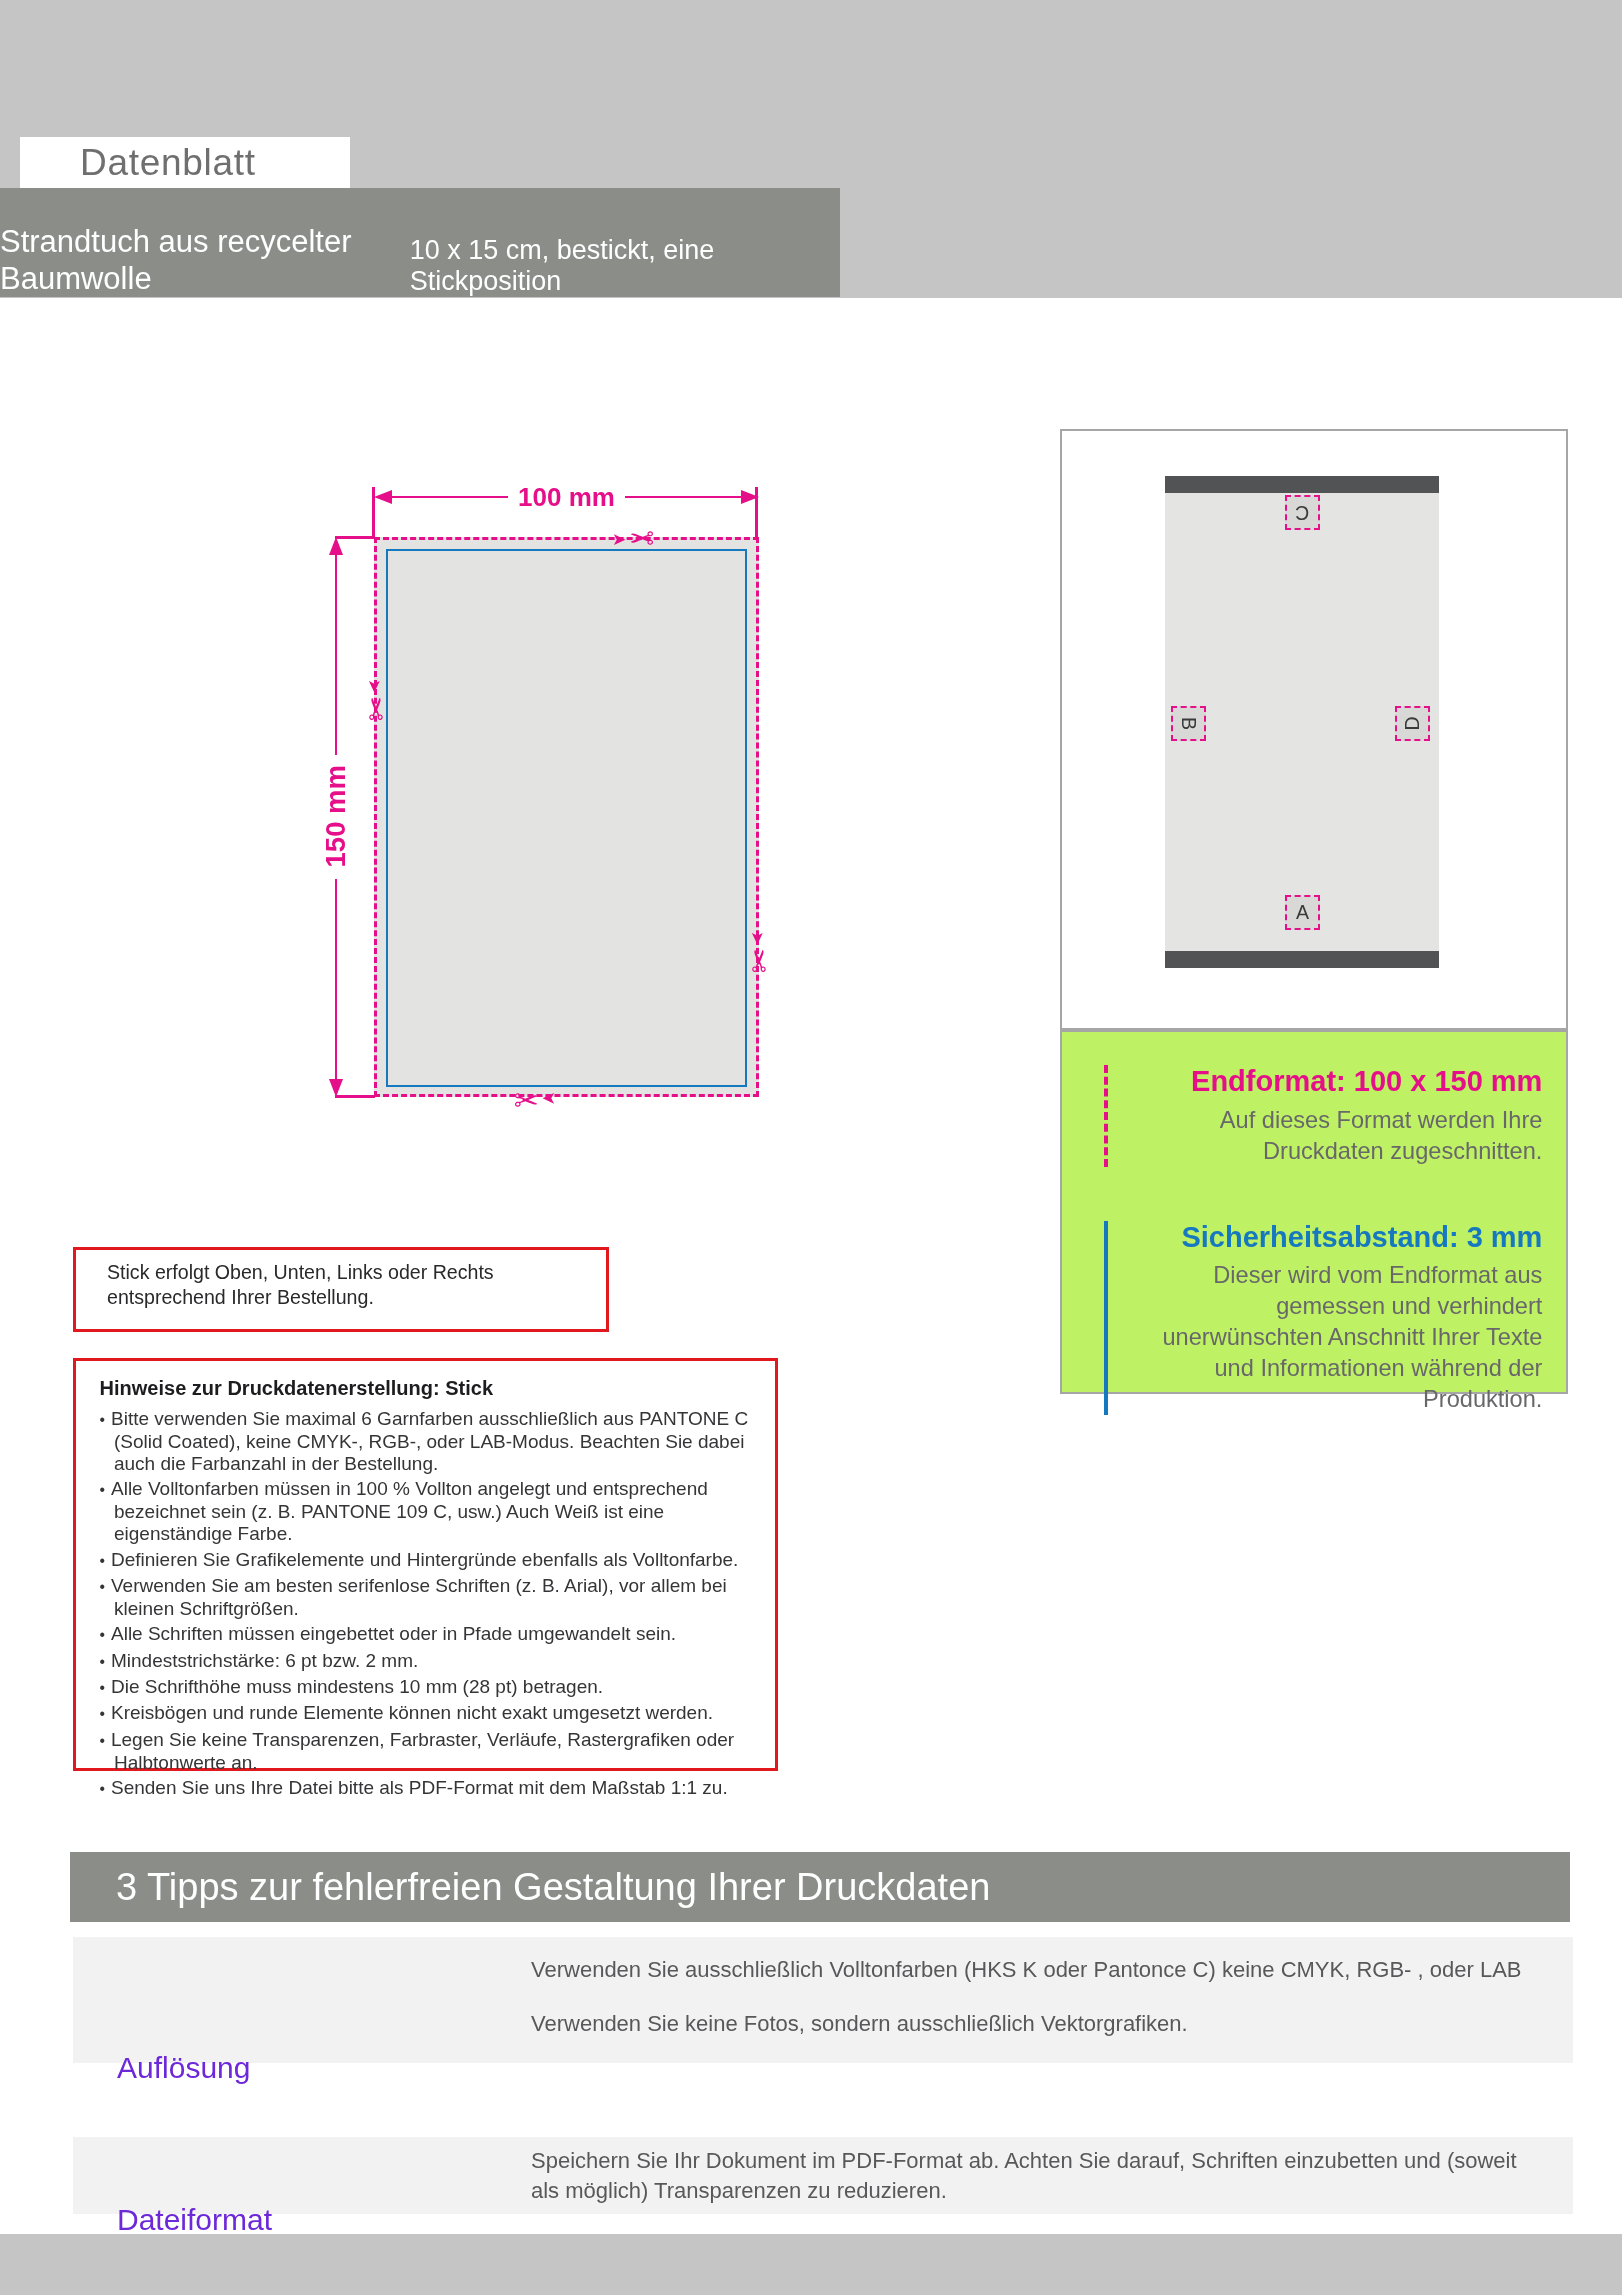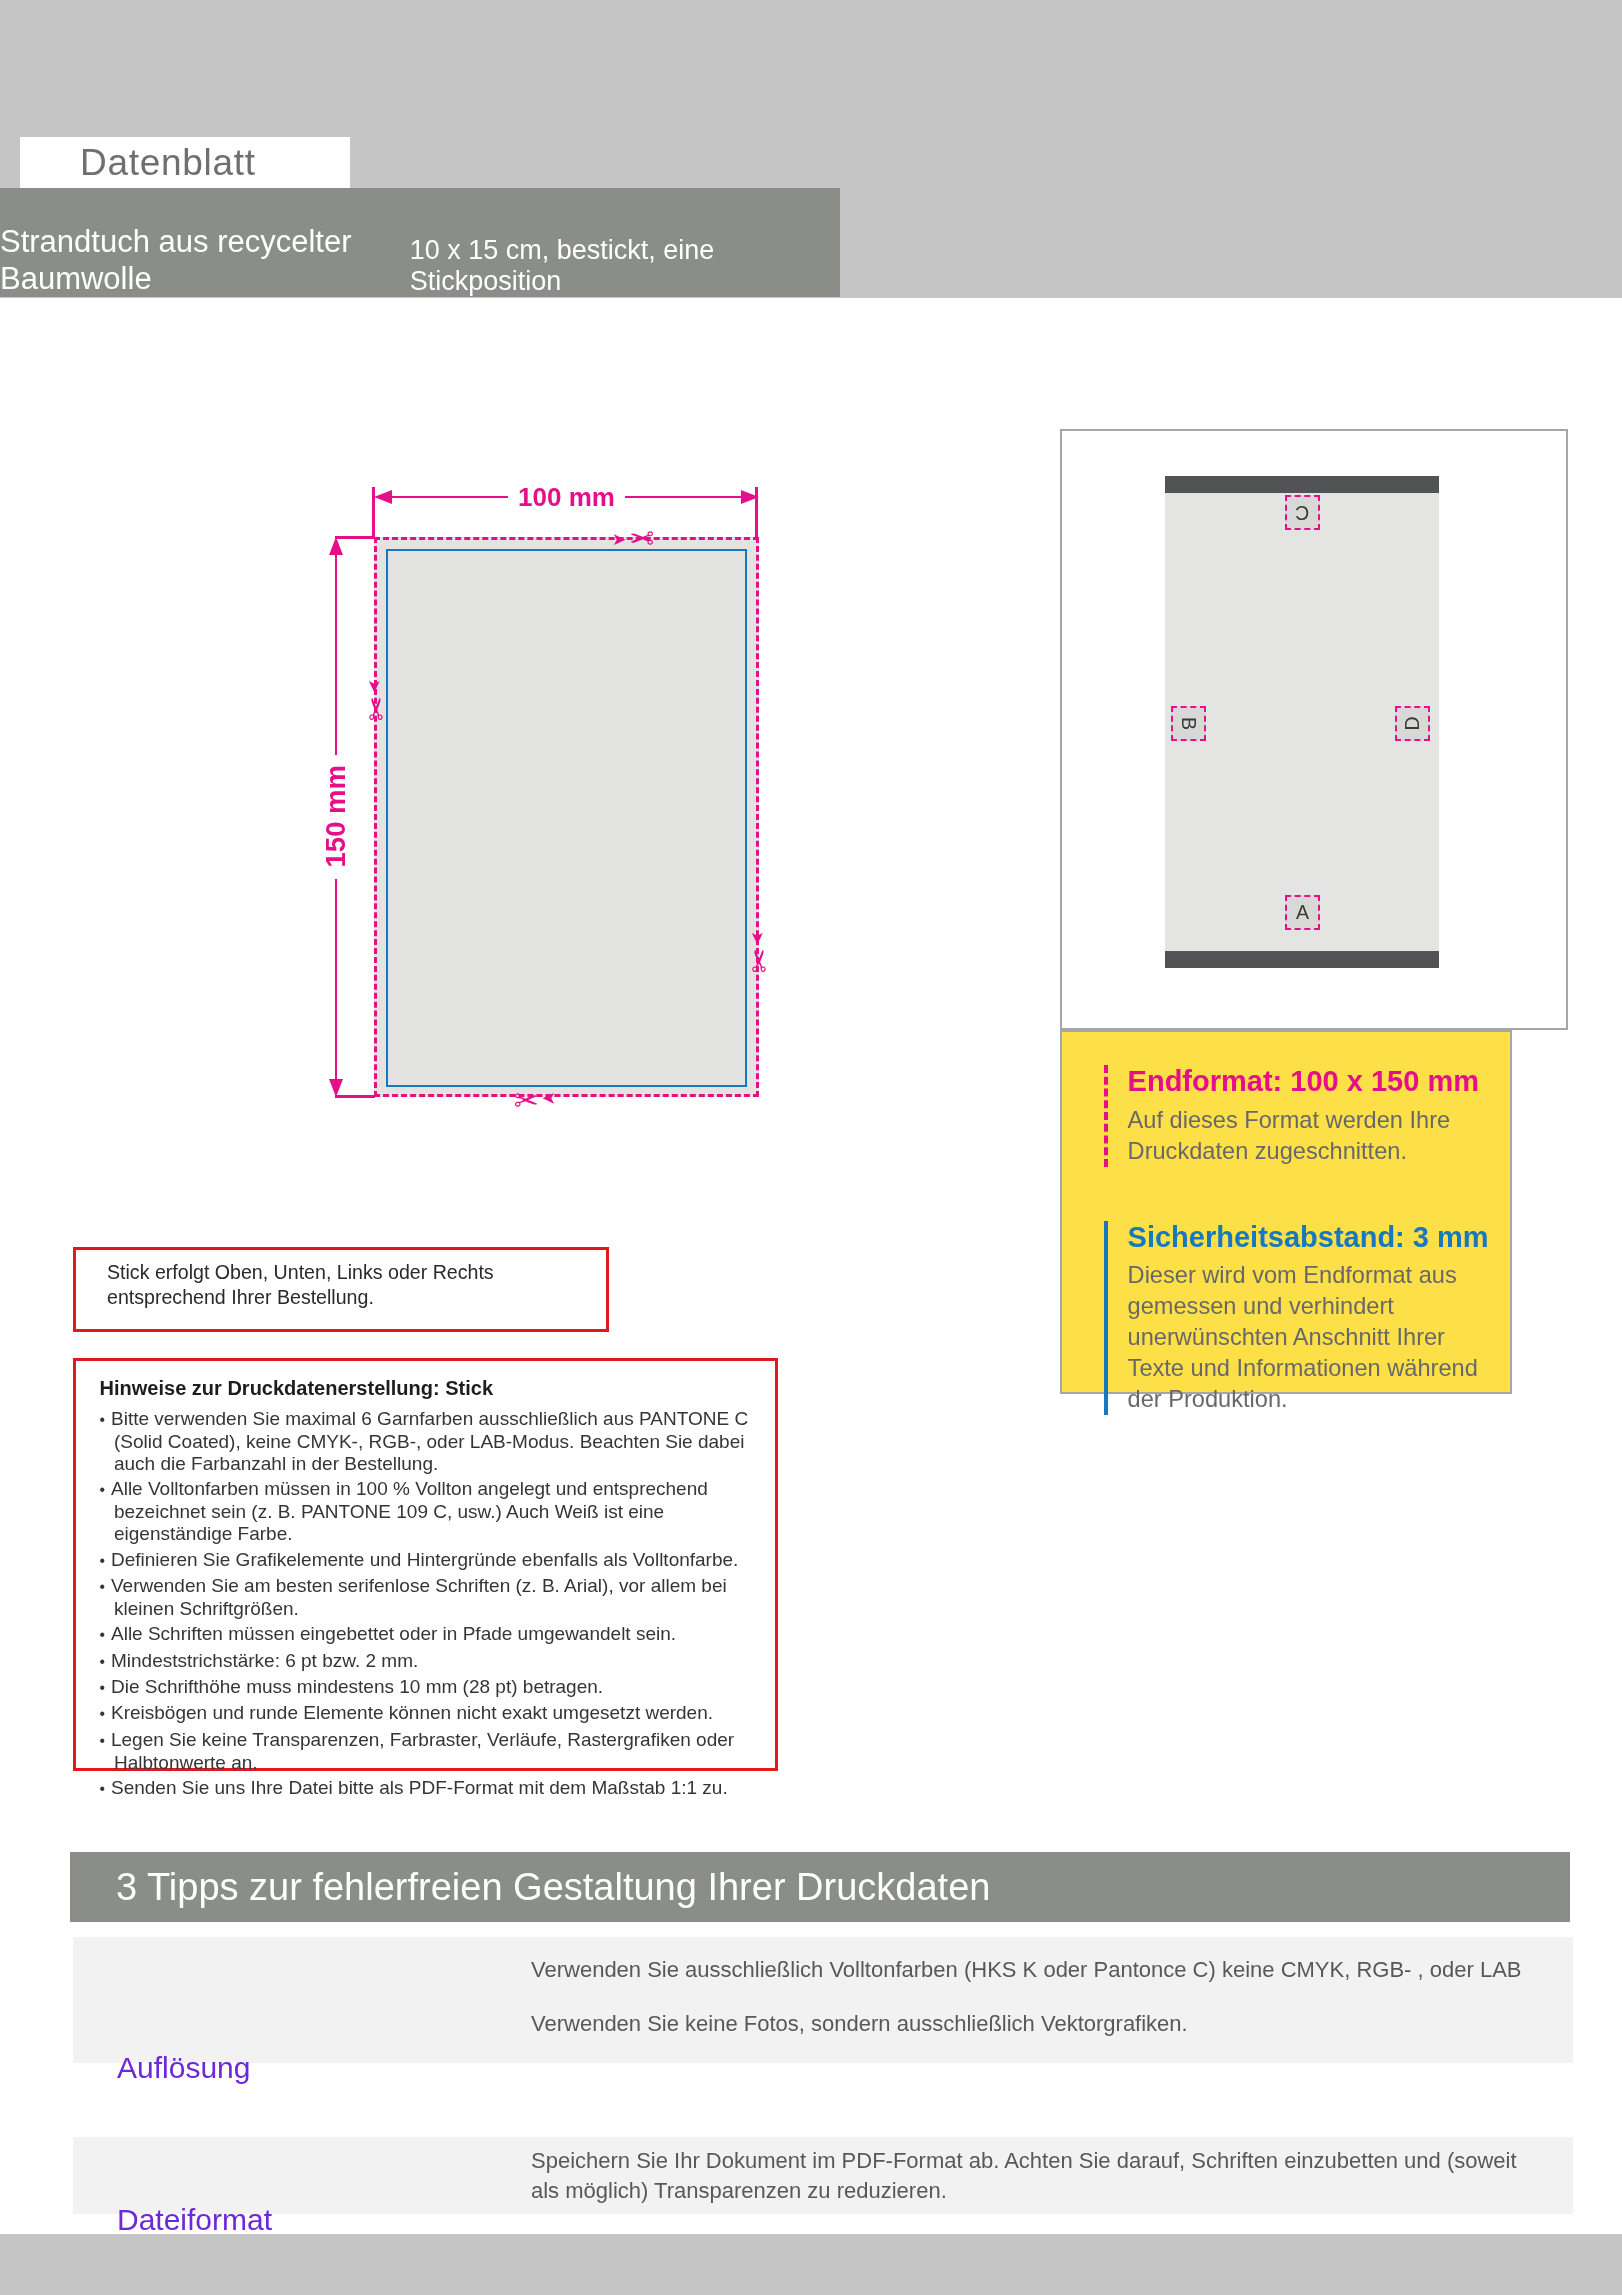--- a/index.html
+++ b/index.html
@@ -79,22 +79,22 @@
   .marker {
     position:absolute; width:35px; height:35px; background:#d8d8d6;
     border:2px dashed #e60f8a; display:flex; align-items:center; justify-content:center;
     font-size:19.6px; color:#3a3a3c;
   }
   .marker-c { left:120px; top:19px; }   .marker-c span { transform:rotate(180deg); }
   .marker-b { left:5.9px;   top:230px; }  .marker-b span { transform:rotate(90deg); }
   .marker-d { left:230px; top:230px; }  .marker-d span { transform:rotate(-90deg); }
   .marker-a { left:120px; top:419px; }
   .info-box {
-    position:absolute; left:1060px; top:1030px; width:452px; height:364px;
-    background:#fde047; border:2.6px solid #a6a6a6; padding:33px 23.6px 0 42px;
+    position:absolute; left:1060px; top:1030px; width:508px; height:364px;
+    background:#bef264; border:2.6px solid #a6a6a6; padding:33px 23.6px 0 42px;text-align:right;
   }
   .info-sec { padding-left:19.6px; }
   .info-sec1 { border-left:4.6px dashed #e60f8a; margin-bottom:54px; }
   .info-sec2 { border-left:4.6px solid #1678bf; }
   .info-h { font-size:29px; font-weight:bold; margin-bottom:6.5px; white-space:nowrap; }
   .info-h1 { color:#e60f8a; }
   .info-h2 { color:#1678bf; }
   .info-p { font-size:23.6px; color:#68686a; line-height:31px; max-width:419px; }
 
   

